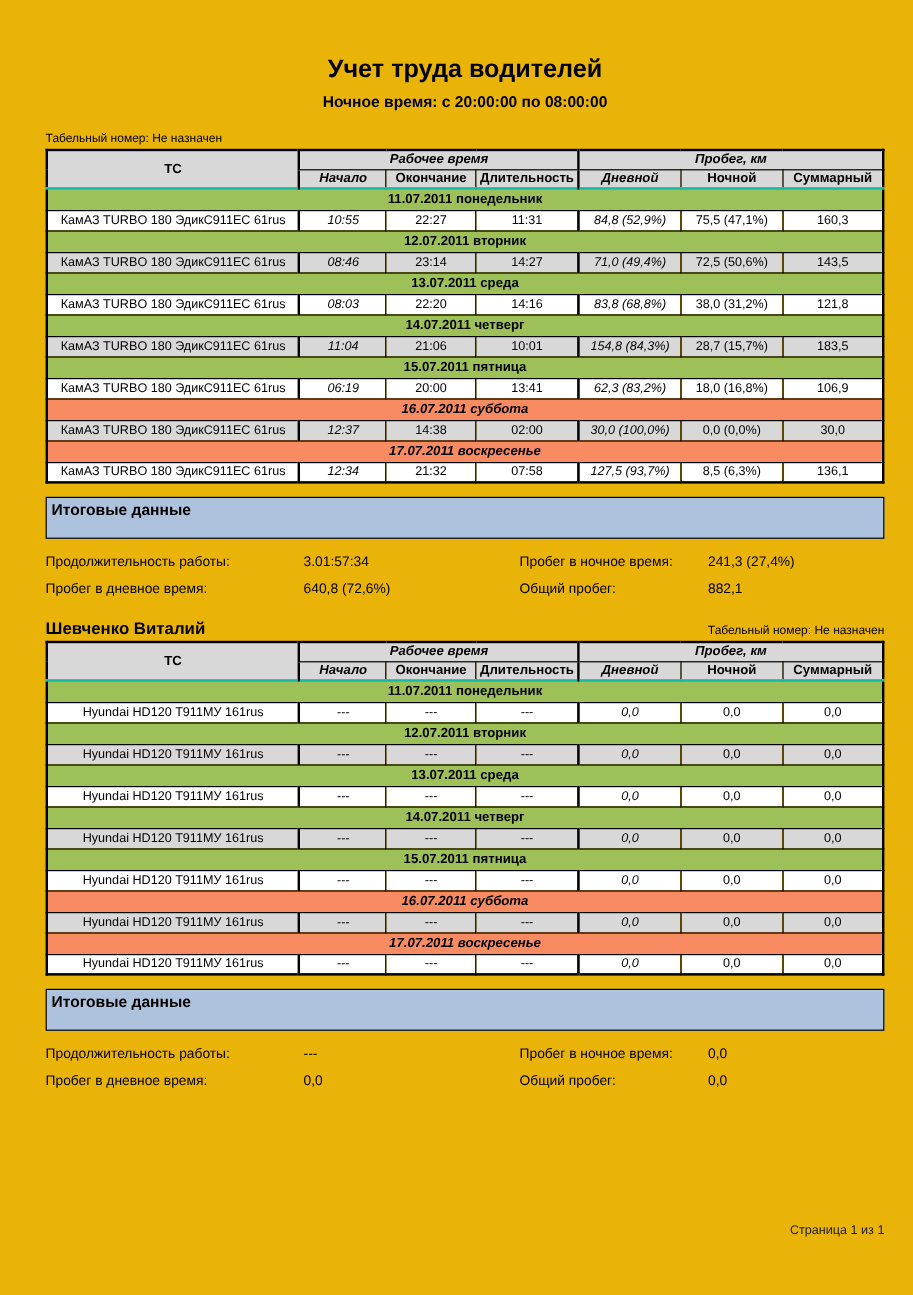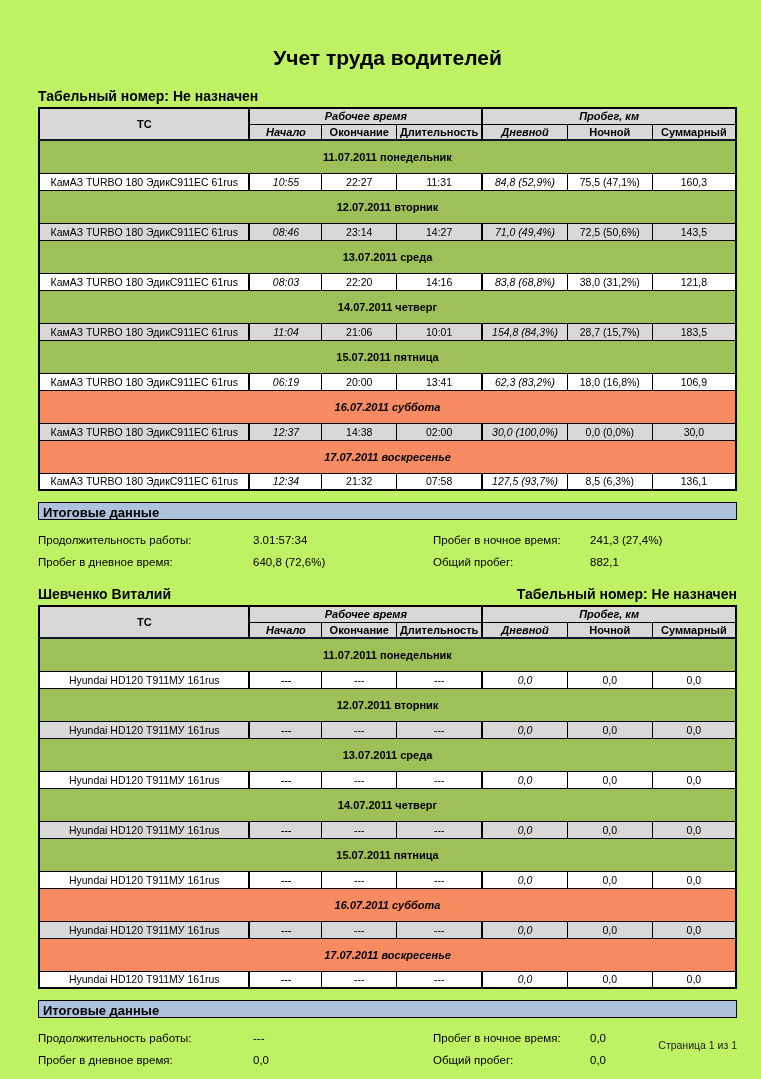--- a/index.html
+++ b/index.html
@@ -1,34 +1,34 @@
 <!DOCTYPE html>
 <html style="--green: #9dc058; --orange: #f88b62; --blue: #adc2dc; --gray: #d8d8d8;"><head>
 <meta charset="utf-8">
 <style>
   * { margin: 0; padding: 0; box-sizing: border-box; }
   html, body { background: #fff; }
   body { font-family: "Liberation Sans", sans-serif; color: #000; }
   .page {
     position: relative;
     width: 761px; height: 1079px;
-    background: #bef264;
+    background: #eab308;
     overflow: hidden;
   }
   .content { padding: 46px 24px 0 38px; }
 
   .title { text-align: center; font-size: 21px; font-weight: bold; }
   .subtitle { text-align: center; font-size: 13px; font-weight: bold; }
   .subtitle.first { margin-top: 20px; }
   .subtitle.second { margin-top: 7px; }
 
   .driver-block { margin-top: 18px; }
   .driver-head { display: flex; justify-content: space-between; align-items: baseline; }
   .driver-name { font-size: 14px; font-weight: bold; }
-  .personnel { font-size: 14px; font-weight: bold; }
+  .personnel { font-size: 10px; font-weight: normal; }
 
   table.report {
     width: 100%;
     border-collapse: collapse;
     margin-top: 3px;
     table-layout: fixed;
   }
   table.report col.c-tc  { width: 30.2%; }
   table.report col.c-st  { width: 10.4%; }
   table.report col.c-en  { width: 10.7%; }
@@ -36,64 +36,65 @@
   table.report col.c-dk  { width: 12.2%; }
   table.report col.c-nk  { width: 12.2%; }
   table.report col.c-sk  { width: 12.0%; }
   table.report, table.report th, table.report td { border: 1px solid #000; }
   table.report { border: 2px solid #000; }
   table.report th {
     background: var(--gray, #d8d8d8);
     font-size: 11px; font-weight: bold;
     height: 16px; text-align: center; padding: 0 2px;
   }
-  table.report thead { border-bottom: 2px solid #0f172a; }
+  table.report thead { border-bottom: 2px solid #14b8a6; }
   .thick-l { border-left: 2px solid #000 !important; font-style: italic; }
   td.band {
-    height: 33px; text-align: center;
+    height: 18px; text-align: center;
     font-size: 11px; font-weight: bold;
     padding: 0;
   }
   td.band.weekday { background: var(--green, #9dc058); }
   td.band.weekend { background: var(--orange, #f88b62); font-style: italic; }
   tr.data-row td {
     height: 17px; text-align: center;
     font-size: 10.5px; padding: 0 2px;
     background: #fff;
     overflow: hidden; white-space: nowrap;
   }
   tr.data-row.alt td { background: var(--gray, #d8d8d8); }
 
   .totals-bar {
     margin-top: 11px;
     border: 1px solid #000;
     background: var(--blue, #adc2dc);
     font-size: 13px; font-weight: bold;
-    height: 18px; line-height: 19px;
+    height: 35px; line-height: 19px;
     padding-left: 4px;
   }
   .totals-grid {
     margin-top: 14px;
     display: grid;
     grid-template-columns: 215px 180px 157px auto;
     row-gap: 10px;
     font-size: 11.5px;
   }
   .footer {
     position: absolute;
-    right: 24px; bottom: 28px;
+    right: 24px; bottom: 48px;
     font-size: 10.5px; color: #222;
   }
 </style>
 </head>
 <body>
 
 <div class="page">
   <div class="content">
     <div class="title">Учет труда водителей</div>
+    <div class="subtitle second">Ночное время: с 20:00:00 по 08:00:00</div>
     <div>
   <div class="driver-block">
     <div class="driver-head">
       <span class="personnel">Табельный номер: Не назначен</span>
     </div>
     <table class="report">
       <colgroup>
         <col class="c-tc">
               <col class="c-st">
               <col class="c-en">

